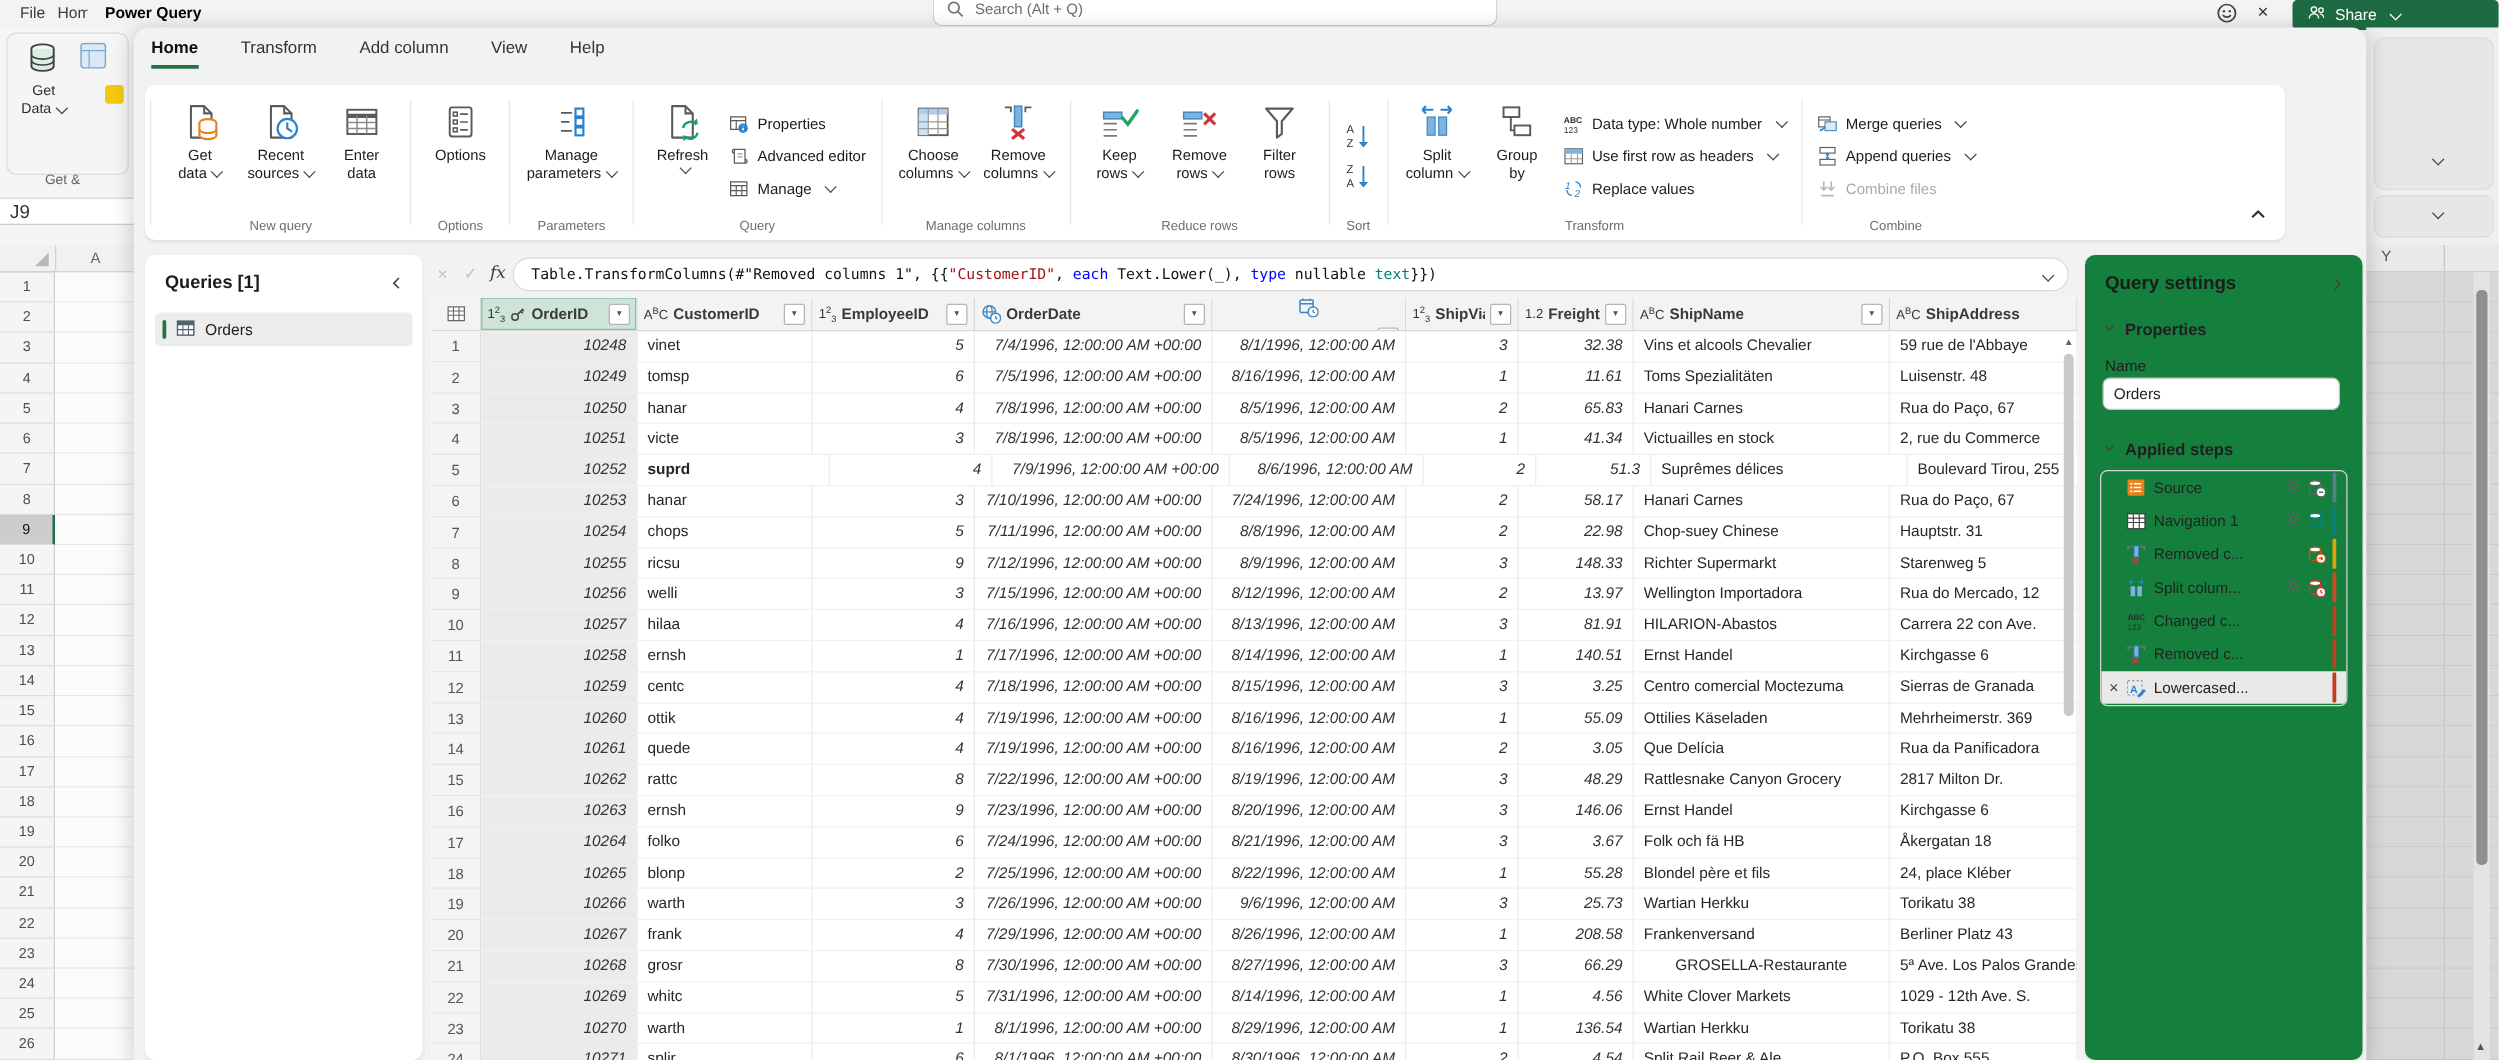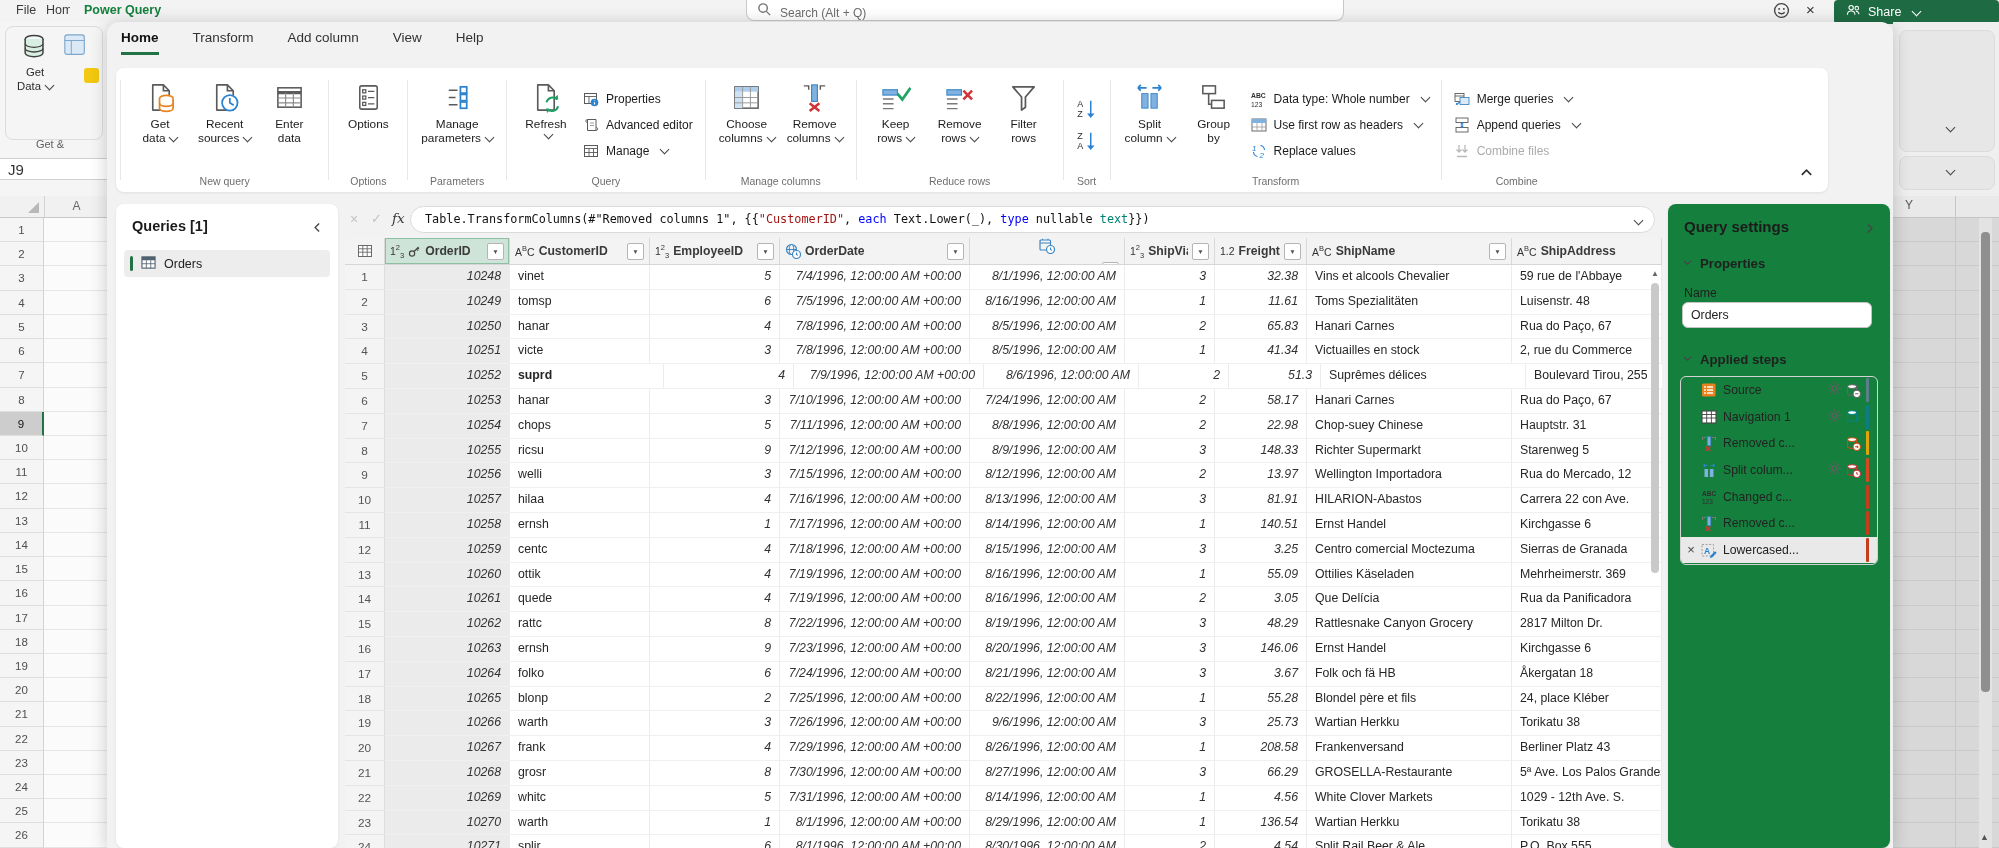--- a/index.html
+++ b/index.html
@@ -10,23 +10,23 @@
   .ico{display:inline-flex;align-items:center;justify-content:center;flex:none}
   .ico svg{display:block}
   .chv{width:6px;height:6px;border-right:1.4px solid #444;border-bottom:1.4px solid #444;
        transform:rotate(45deg);display:inline-block;margin-left:5px;margin-bottom:2px;flex:none}
   .chv.w{border-color:#fff}
 
   
   #topbar{left:0;top:0;width:1999px;height:22px;background:#f3f3f3;font-size:12.5px;color:#3b3b3b}
   #file-menu{left:16px;top:3px}
   #home-clip{left:46px;top:3px;width:24px;overflow:hidden;white-space:nowrap;display:inline-block}
-  #pq-title{left:84px;top:3px;font-weight:700;color:#15803d}
-  #searchbox{left:746px;top:0;width:598px;height:21px;background:#fff;border:1px solid #c9c9c9;border-top:none;
-             border-radius:0 0 8px 8px;display:flex;align-items:flex-end;gap:8px;padding-left:10px;box-sizing:border-box;
+  #pq-title{left:84px;top:3px;font-weight:700;color:#000000}
+  #searchbox{left:746px;top:0;width:452px;height:21px;background:#fff;border:1px solid #c9c9c9;border-top:none;
+             border-radius:0 0 8px 8px;display:flex;align-items:flex-start;gap:8px;padding-left:10px;box-sizing:border-box;
              color:#6d6d6d;font-size:12px}
   #smiley-btn{left:1773px;top:2px}
   #close-btn{left:1806px;top:0px;font-size:15px;color:#333;line-height:20px}
   #share-btn{left:1834px;top:0;width:165px;height:24px;background:#1e6b43;border-radius:4px;display:flex;
              align-items:center;gap:7px;padding-left:12px;box-sizing:border-box;color:#fff;font-size:12.5px}
 
   
   #excel-left{left:0;top:22px;width:107px;height:826px;background:#f5f5f5}
   .xl-frame{left:5px;top:4px;width:96px;height:112px;border:1px solid #dcdcdc;border-radius:8px}
   #get-data-btn{left:4px;top:10px;width:62px;display:flex;flex-direction:column;align-items:center;font-size:11.3px;color:#2b2b2b;line-height:1.25}
@@ -1149,21 +1149,21 @@
         </div>
         <div class="grow">
           <div class="gn">21</div>
           <div class="gc num selcol" style="width: 125px;">10268</div>
           <div class="gc" style="width: 140px;">grosr</div>
           <div class="gc num" style="width: 130px;">8</div>
           <div class="gc num" style="width: 190px;">7/30/1996, 12:00:00 AM +00:00</div>
           <div class="gc num" style="width: 155px;">8/27/1996, 12:00:00 AM</div>
           <div class="gc num" style="width: 90px;">3</div>
           <div class="gc num" style="width: 92px;">66.29</div>
-          <div class="gc" style="width: 205px;">GROSELLA-Restaurante</div>
+          <div class="gc" style="width: 205px; text-align: center;">GROSELLA-Restaurante</div>
           <div class="gc" style="width: 150px;">5ª Ave. Los Palos Grandes</div>
         </div>
         <div class="grow">
           <div class="gn">22</div>
           <div class="gc num selcol" style="width: 125px;">10269</div>
           <div class="gc" style="width: 140px;">whitc</div>
           <div class="gc num" style="width: 130px;">5</div>
           <div class="gc num" style="width: 190px;">7/31/1996, 12:00:00 AM +00:00</div>
           <div class="gc num" style="width: 155px;">8/14/1996, 12:00:00 AM</div>
           <div class="gc num" style="width: 90px;">1</div>

